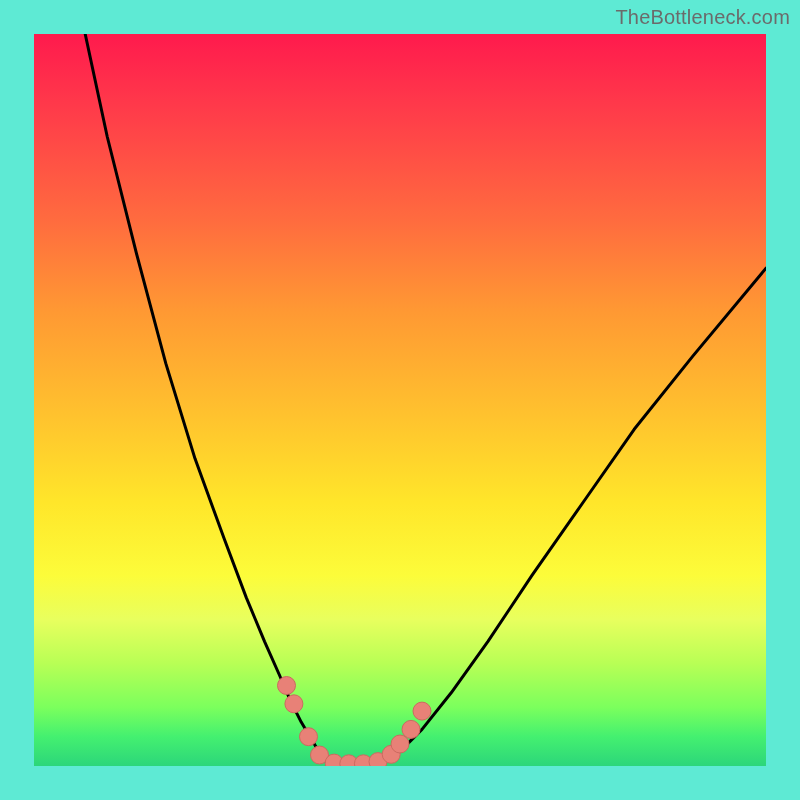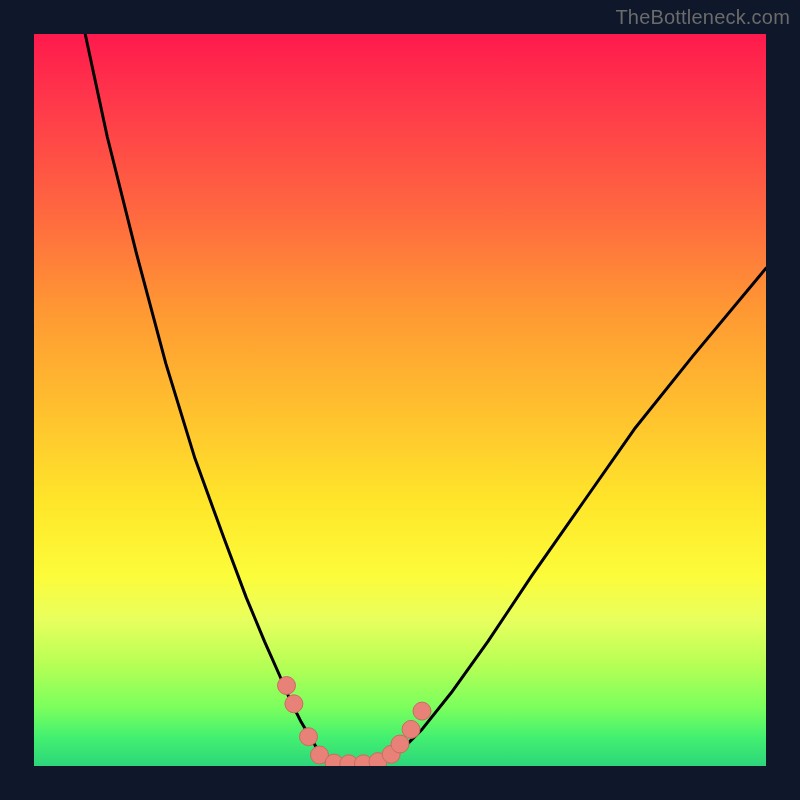--- a/index.html
+++ b/index.html
@@ -10,21 +10,21 @@
     background: #000;
     overflow: hidden;
     font-family: Arial, Helvetica, sans-serif;
   }
   .frame {
     position: absolute;
     left: 0;
     top: 0;
     width: 800px;
     height: 800px;
-    background: #0f172a;
+    background: #5eead4;
   }
   .plot-area {
     position: absolute;
     left: 34px;
     top: 34px;
     width: 732px;
     height: 732px;
     
     background: linear-gradient(
       to bottom,

